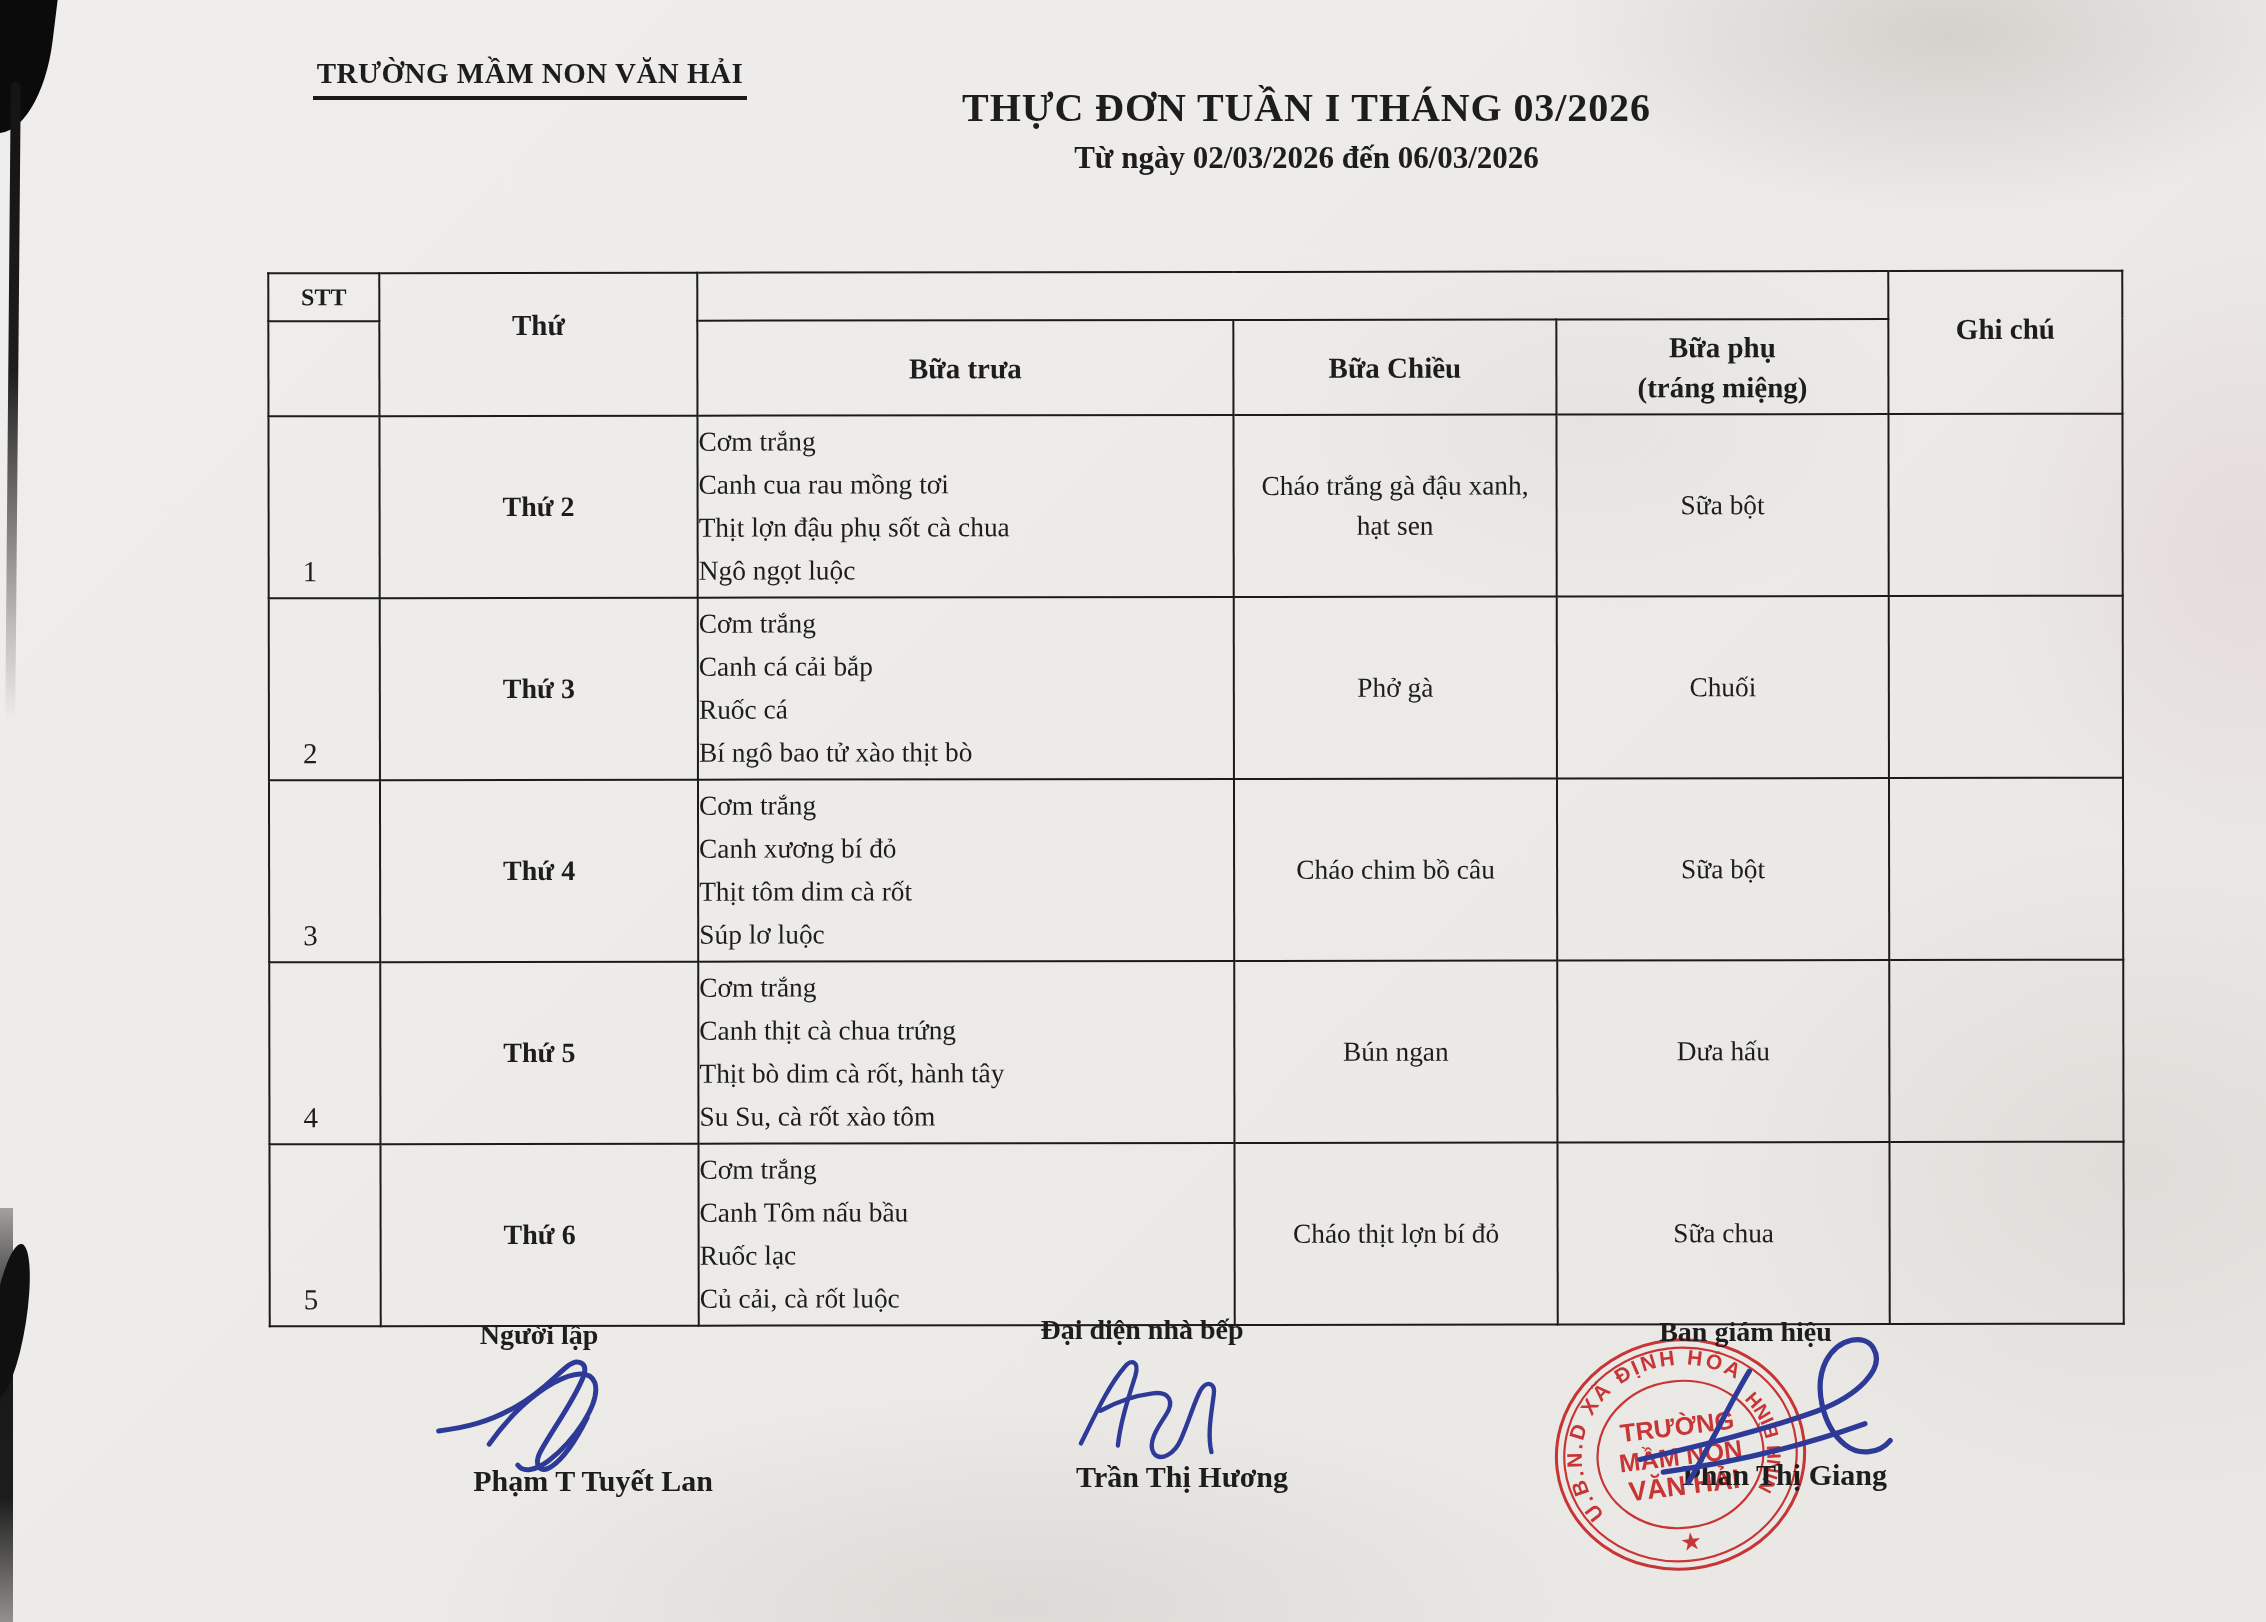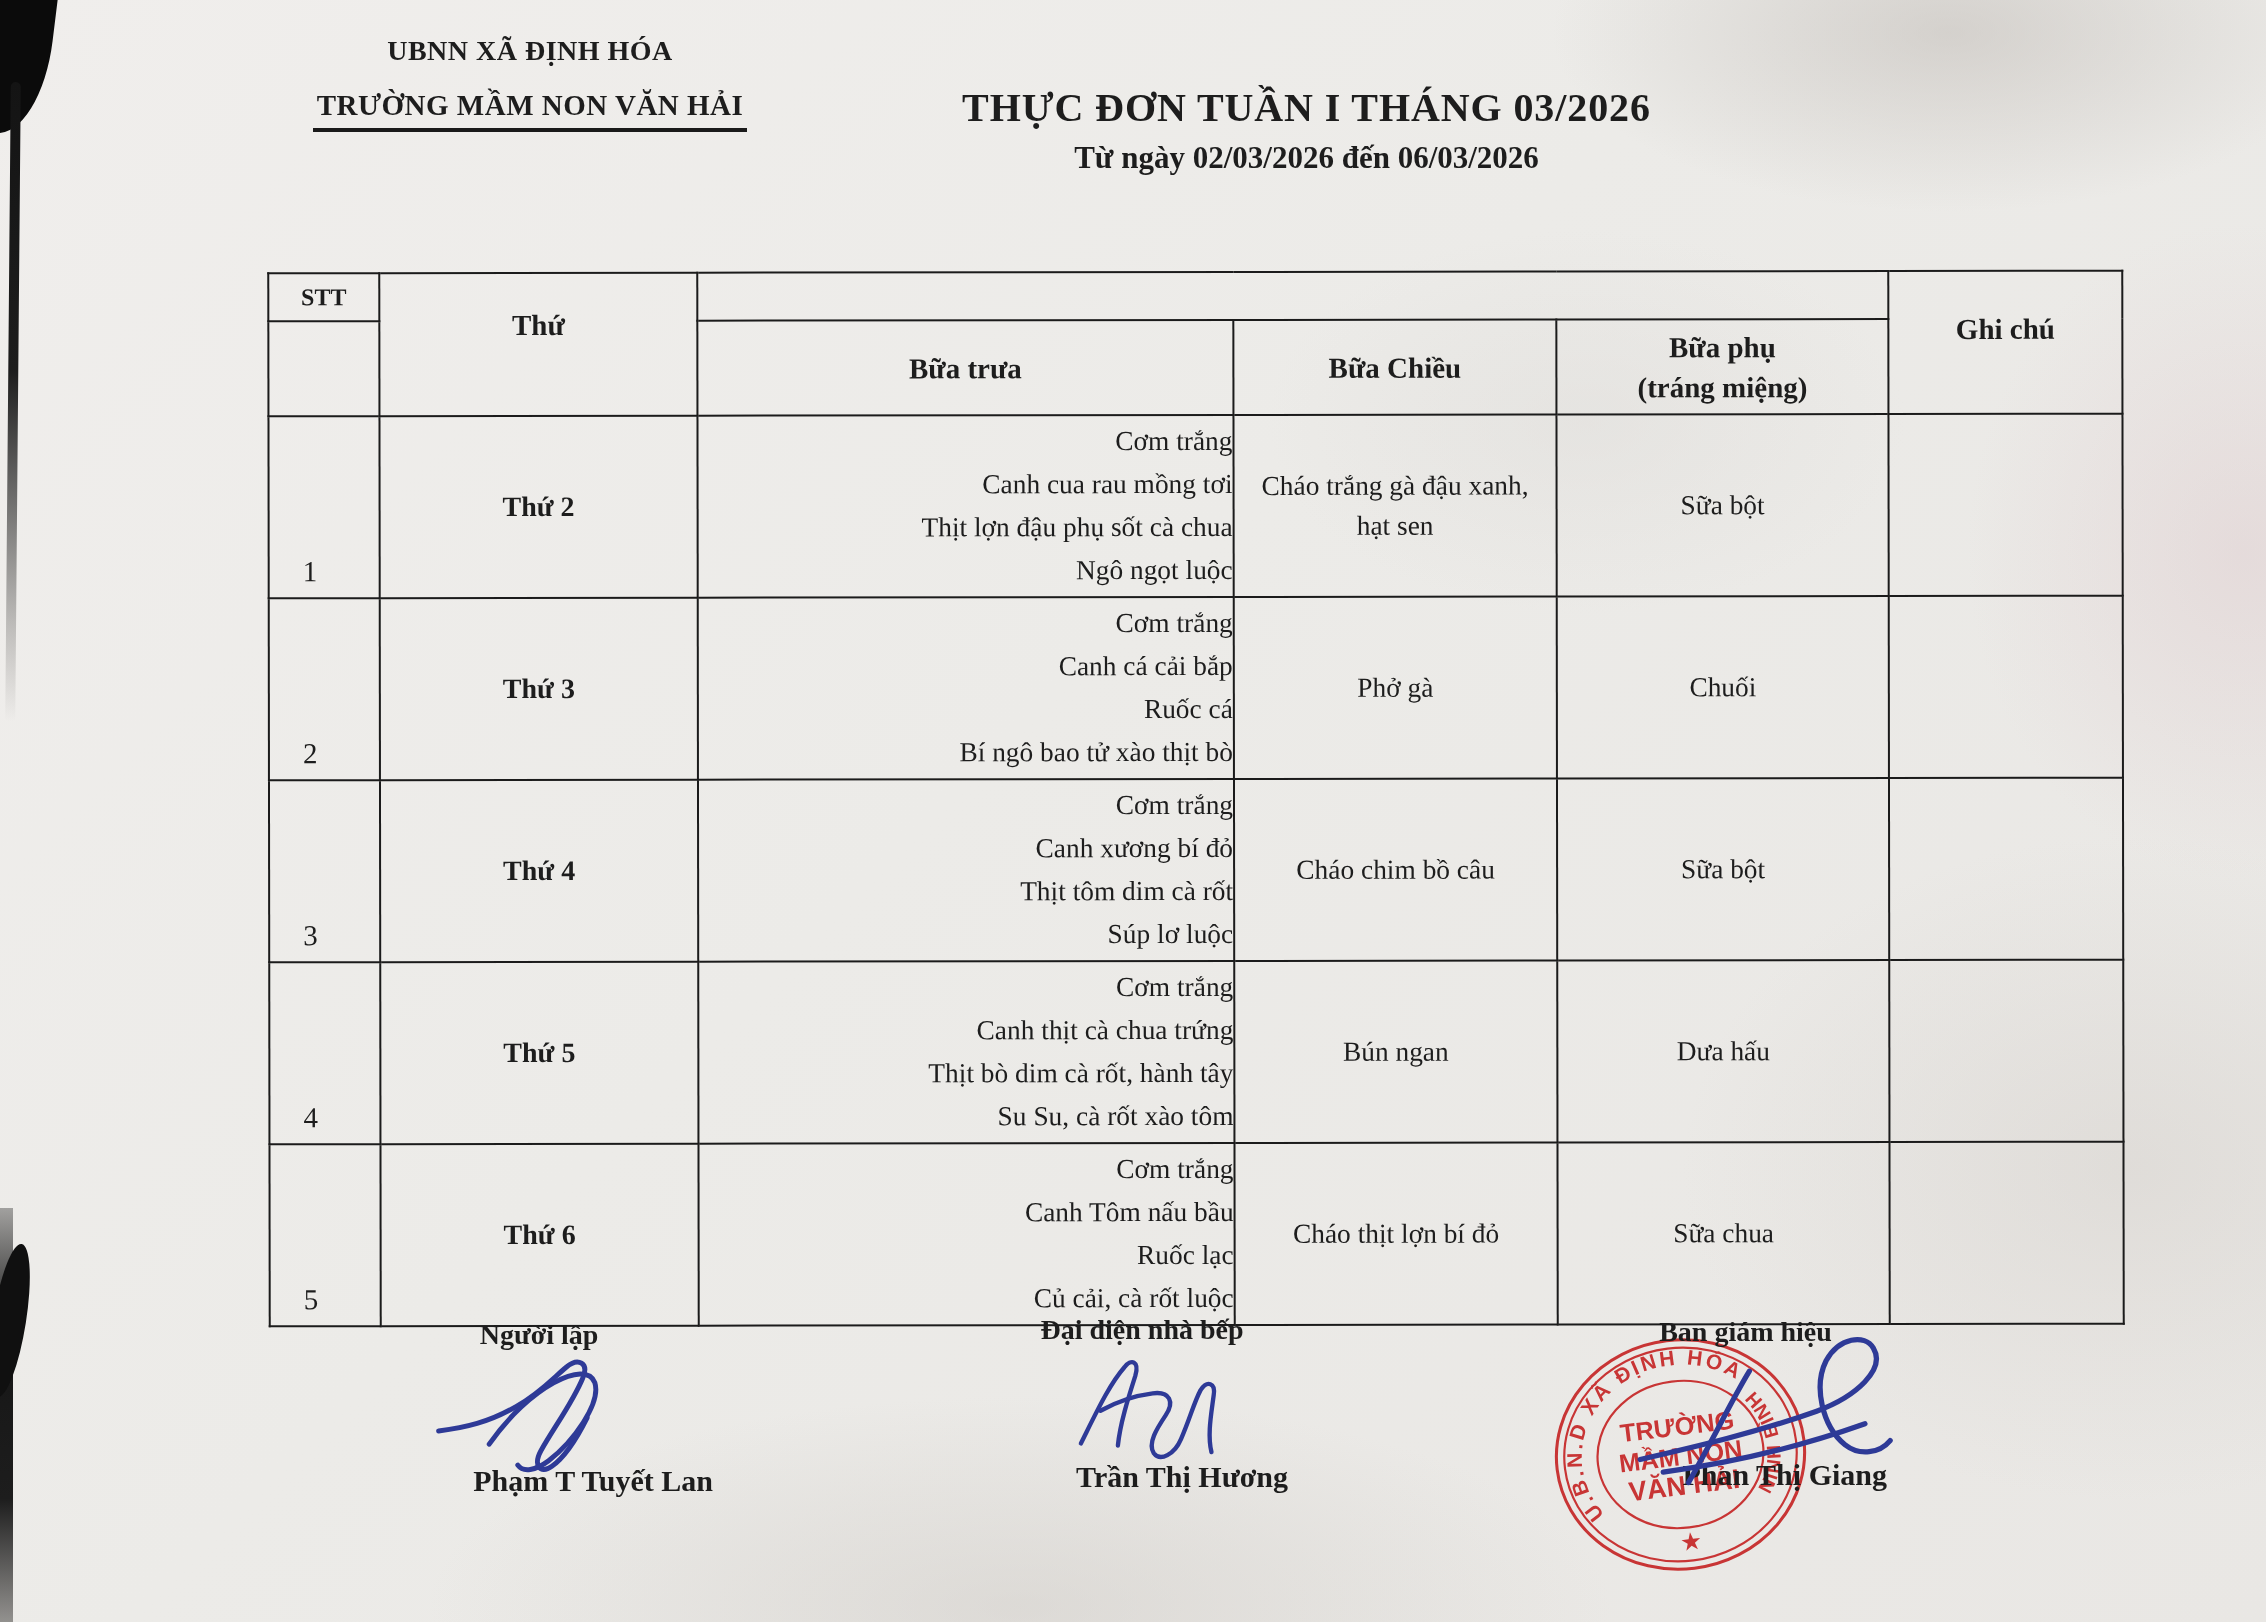--- a/index.html
+++ b/index.html
@@ -45,21 +45,21 @@
   .hB{height:95px;}
   .rdata td{height:180px;}
   .th-stt{font-size:24px;font-weight:bold;text-align:center;vertical-align:middle;}
   .th-day{font-size:29px;font-weight:bold;text-align:center;vertical-align:middle;padding-bottom:38px !important;}
   .th-note{font-size:29px;font-weight:bold;text-align:center;vertical-align:middle;padding-bottom:25.6px !important;}
   .th-meal{font-size:29px;font-weight:bold;text-align:center;vertical-align:middle;line-height:40px;}
   .td-stt{vertical-align:bottom;}
   .stt-num{font-size:29px;padding:0 0 9.1px 33px;}
   .td-day{font-size:28px;font-weight:bold;text-align:center;vertical-align:middle;}
   .td-lunch{vertical-align:middle;}
-  .mline{font-size:27.4px;line-height:43px;text-align:right;}
+  .mline{font-size:27.4px;line-height:43px;text-align:left;}
   .td-meal{font-size:27.4px;text-align:center;vertical-align:middle;padding:0 14.6px !important;line-height:40px;}
   
   .sig-label{position:absolute;font-size:28px;font-weight:bold;text-align:center;}
   .sig-name{position:absolute;font-size:30px;font-weight:bold;text-align:right;}
   .sigsvg{position:absolute;}
   #stamp{position:absolute;left:1548px;top:1332px;width:265px;height:245px;
     transform:rotate(-7deg);opacity:0.93;z-index:1;}
   #board-label{z-index:2;}
   #board-name{z-index:3;}
   #board-sig{z-index:4;}
@@ -68,21 +68,20 @@
 <body>
 
 <div id="page">
 
   <div class="artifact" id="art-topleft"></div>
   <div class="artifact" id="art-leftline"></div>
   <div class="artifact" id="art-bottomband"></div>
   <div class="artifact" id="art-bottomblob"></div>
 
   <div id="org">
-    <div class="l1">UBNN XÃ ĐỊNH HÓA</div>
     <div><span class="l2">TRƯỜNG MẦM NON VĂN HẢI</span></div>
   </div>
 
   <div id="titleblock">
     <div id="doc-title">THỰC ĐƠN TUẦN I THÁNG 03/2026</div>
     <div id="doc-subtitle">Từ ngày 02/03/2026 đến 06/03/2026</div>
   </div>
 
   <table id="menu-table">
     <colgroup>

